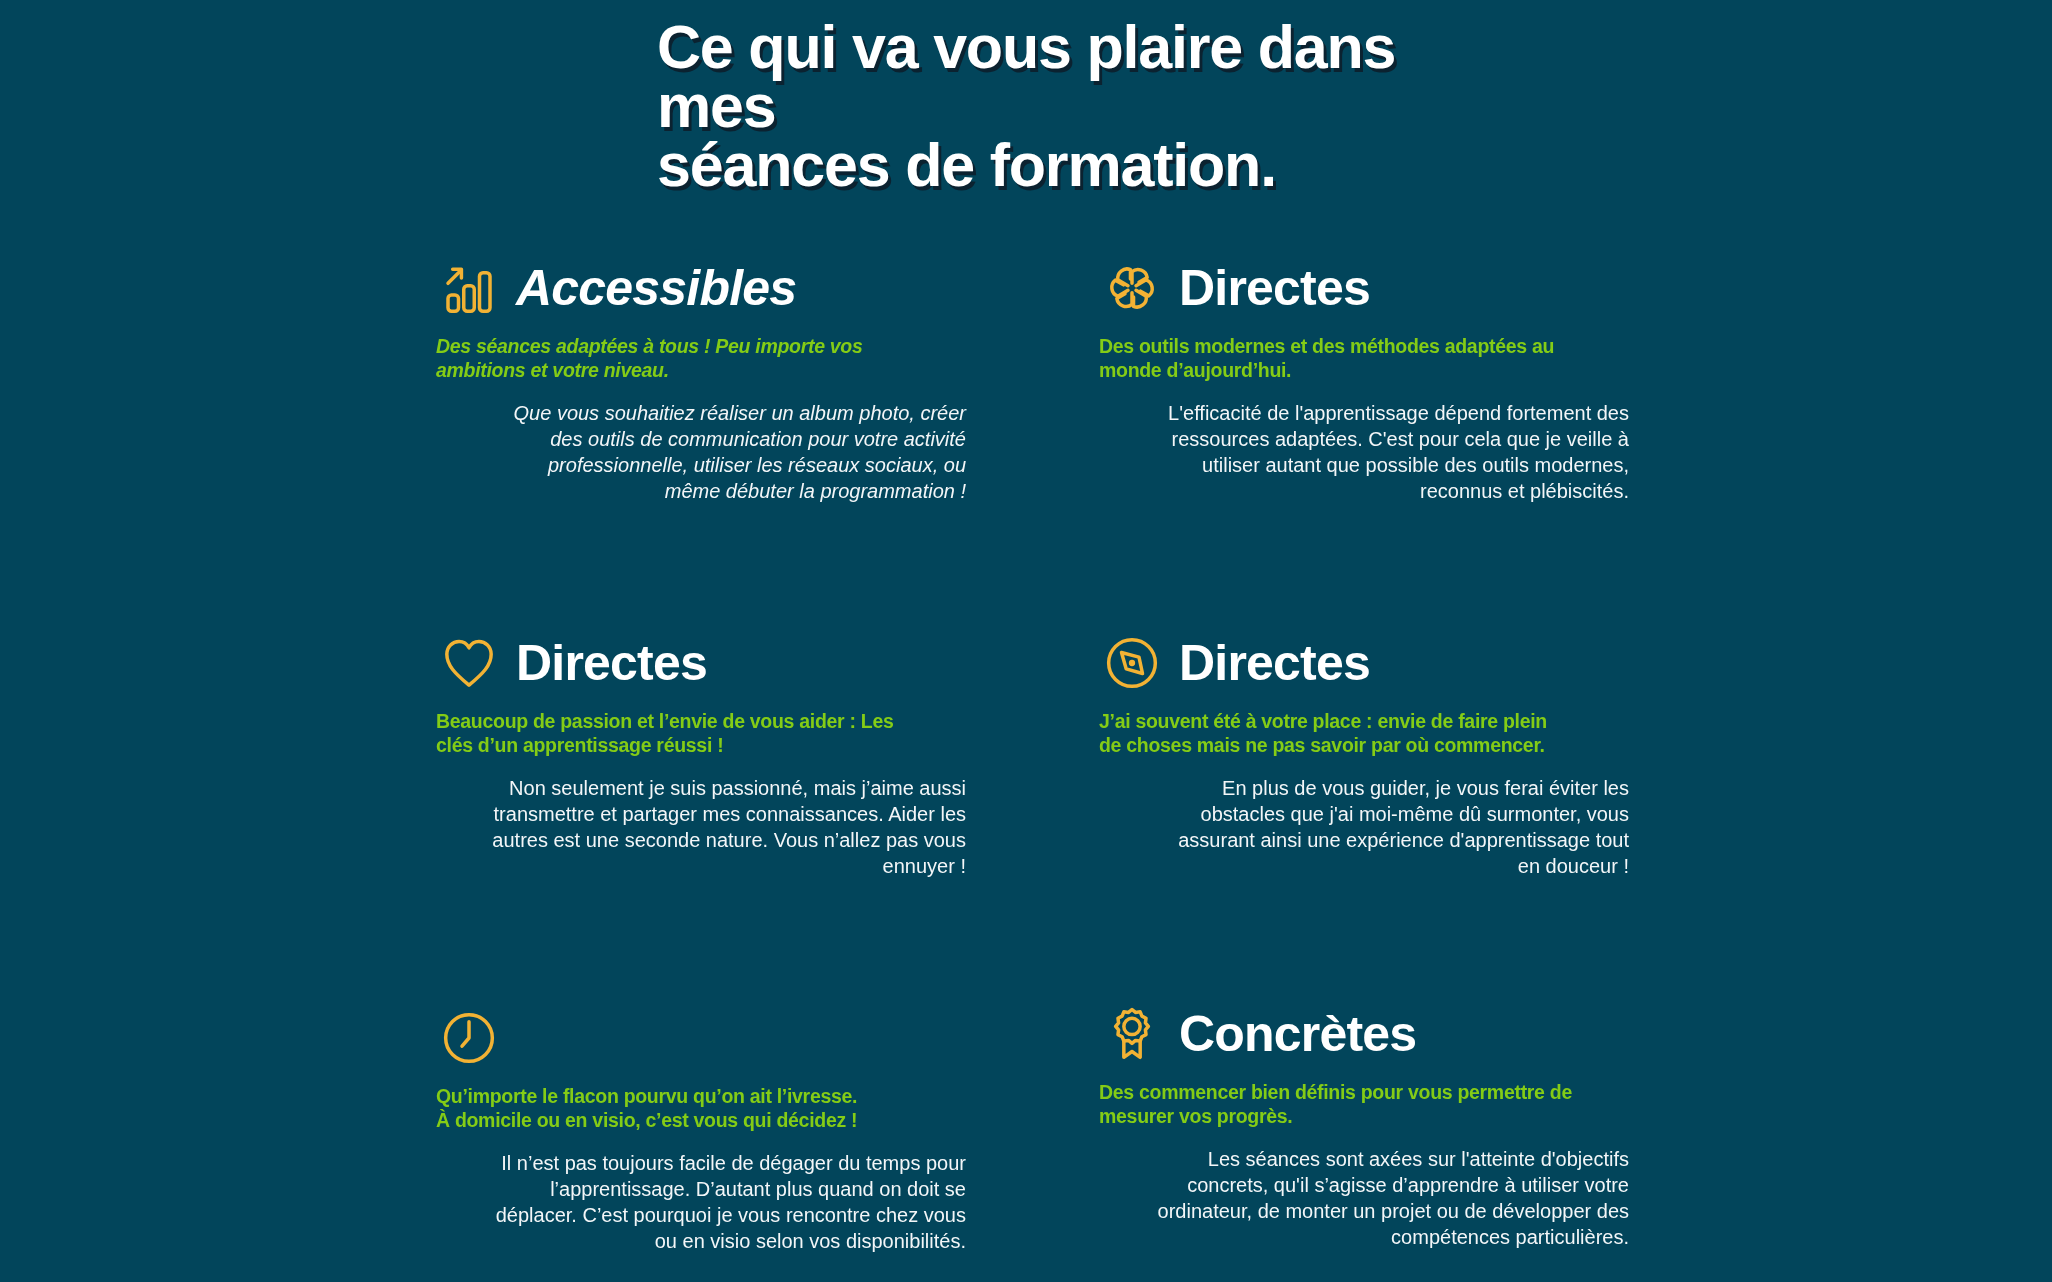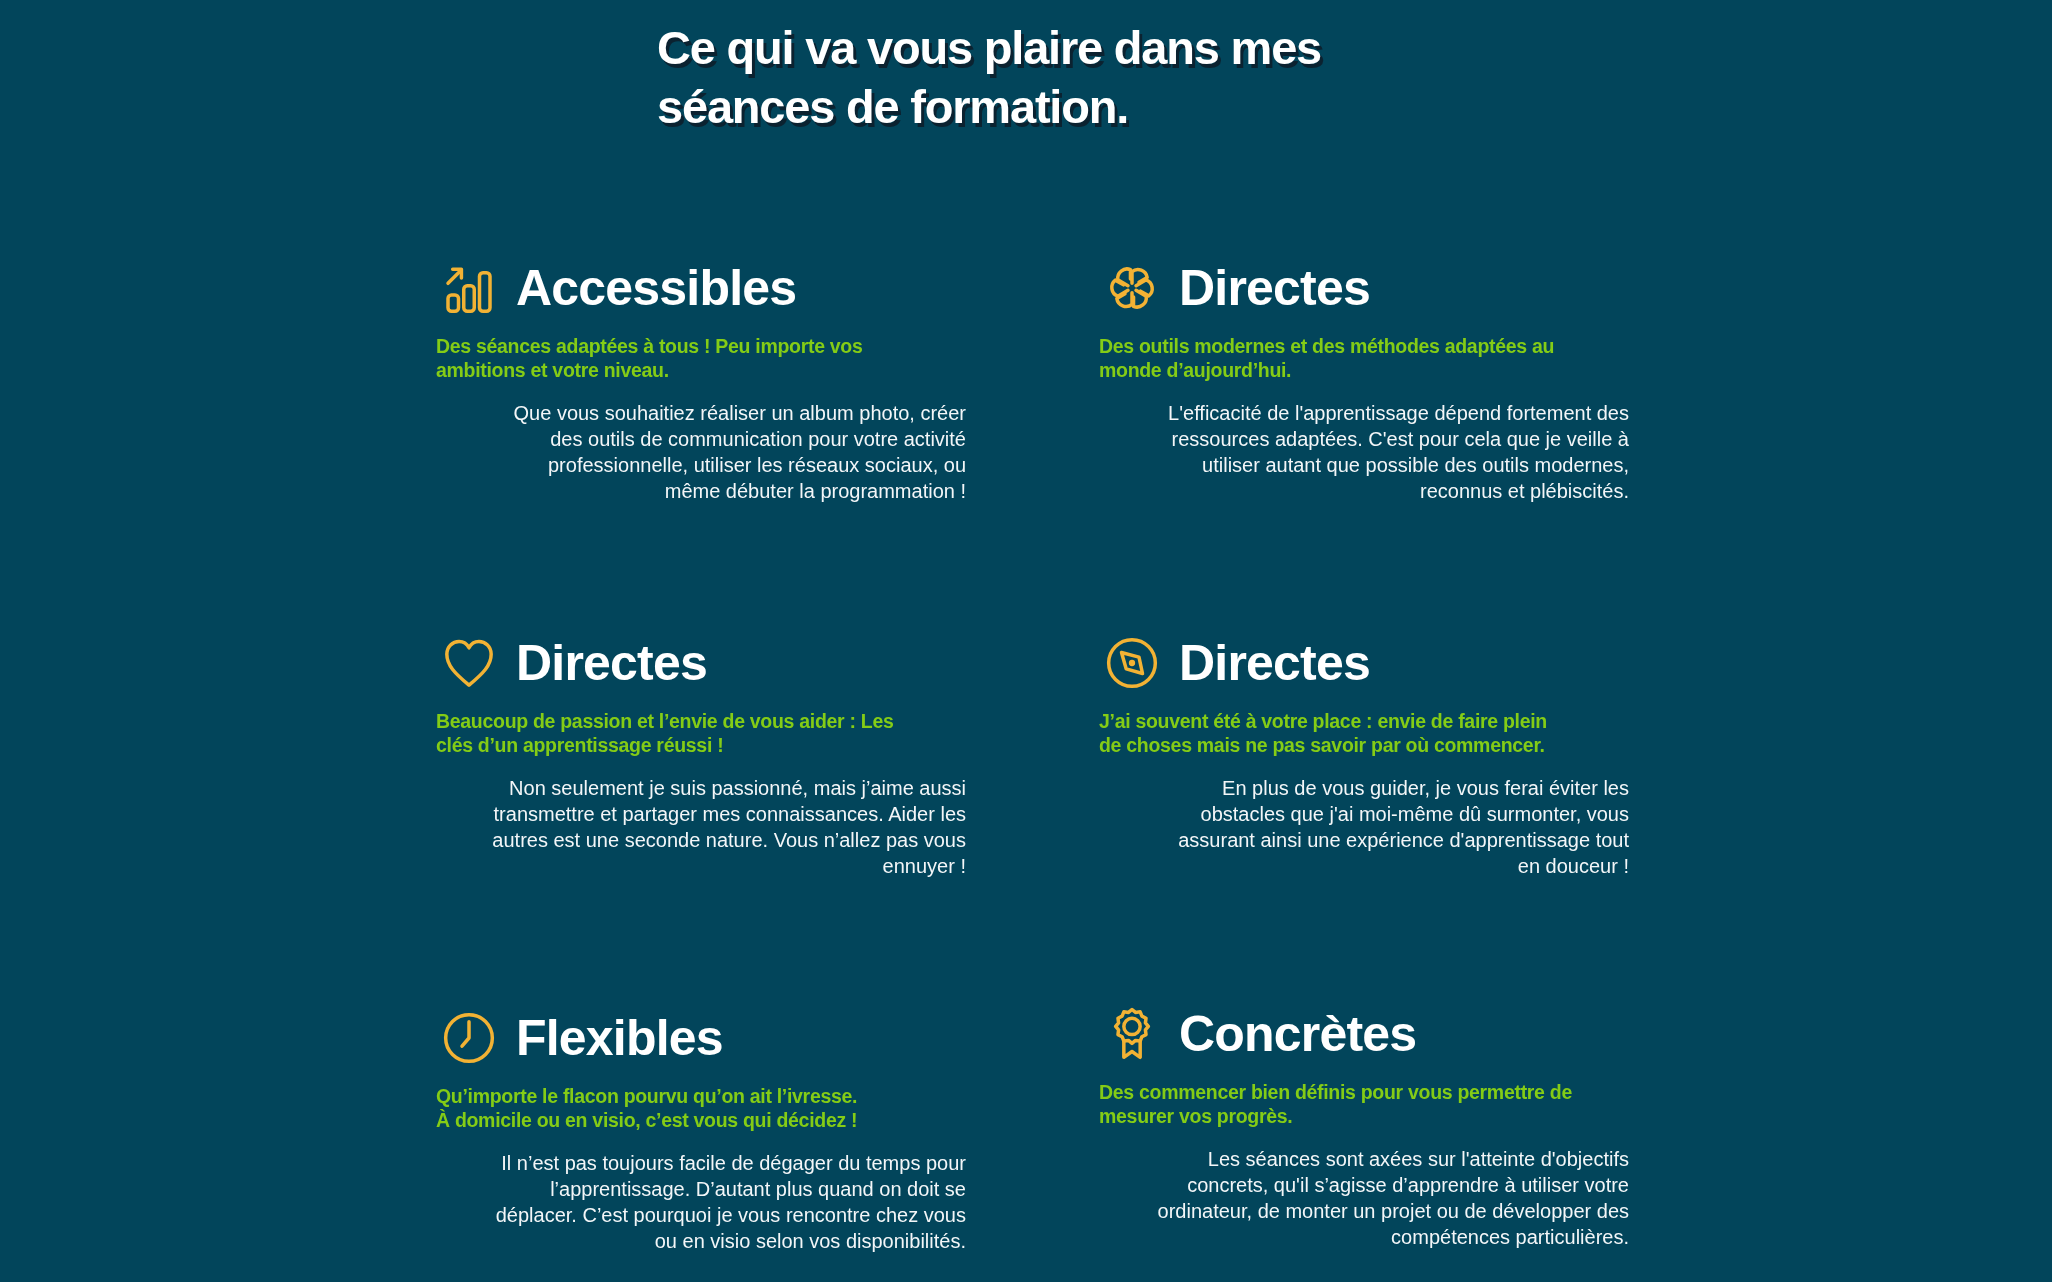--- a/index.html
+++ b/index.html
@@ -14,21 +14,21 @@
     position: relative;
     font-family: "Liberation Sans", "DejaVu Sans", sans-serif;
     color: #ffffff;
   }
   .page-heading {
     position: absolute;
     left: 657px;
     top: 18px;
     width: 780px;
     margin: 0;
-    font-size: 47px;
+    font-size: 61px;
     line-height: 59px;
     font-weight: 700;
     letter-spacing: -1.2px;
     color: #ffffff;
     text-shadow: 3px 4px 0 #0b2230;
   }
   .card {
     position: absolute;
     width: 530px;
   }
@@ -78,21 +78,21 @@
     white-space: pre-line;
     text-align: right;
   }
 </style>
 </head>
 <body>
 
 <h1 class="page-heading" style="white-space: pre-line;">Ce qui va vous plaire dans mes
 séances de formation.</h1>
 
-<section class="card" style="left:436px; top:256px;">
+<section class="card" style="left:436px; top:256px;font-style:italic;">
   <div class="card-head">
     <span class="card-icon">
       <svg viewBox="0 0 48 48" fill="none" stroke="#f2b234" stroke-width="3" stroke-linecap="round" stroke-linejoin="round">
         <rect x="6" y="30" width="9" height="14" rx="3"></rect>
         <rect x="19.5" y="22" width="9" height="22" rx="3"></rect>
         <rect x="33" y="11" width="9" height="33" rx="3"></rect>
         <path d="M6 20 L17 9"></path>
         <path d="M10 8 H17.5 V15.5"></path>
       </svg>
     </span>
@@ -167,21 +167,20 @@
 </section>
 
 <section class="card" style="left:436px; top:1006px;">
   <div class="card-head">
     <span class="card-icon">
       <svg viewBox="0 0 48 48" fill="none" stroke="#f2b234" stroke-width="3" stroke-linecap="round" stroke-linejoin="round">
         <circle cx="24" cy="24" r="20"></circle>
         <path d="M24 10 V24 L18 31"></path>
       </svg>
     </span>
-    <h2 class="card-title">Flexibles</h2>
   </div>
   <p class="card-subtitle">Qu’importe le flacon pourvu qu’on ait l’ivresse.
 À domicile ou en visio, c’est vous qui décidez !</p>
   <p class="card-body">Il n’est pas toujours facile de dégager du temps pour
 l’apprentissage. D’autant plus quand on doit se
 déplacer. C’est pourquoi je vous rencontre chez vous
 ou en visio selon vos disponibilités.</p>
 </section>
 
 <section class="card" style="left:1099px; top:1002px;">

